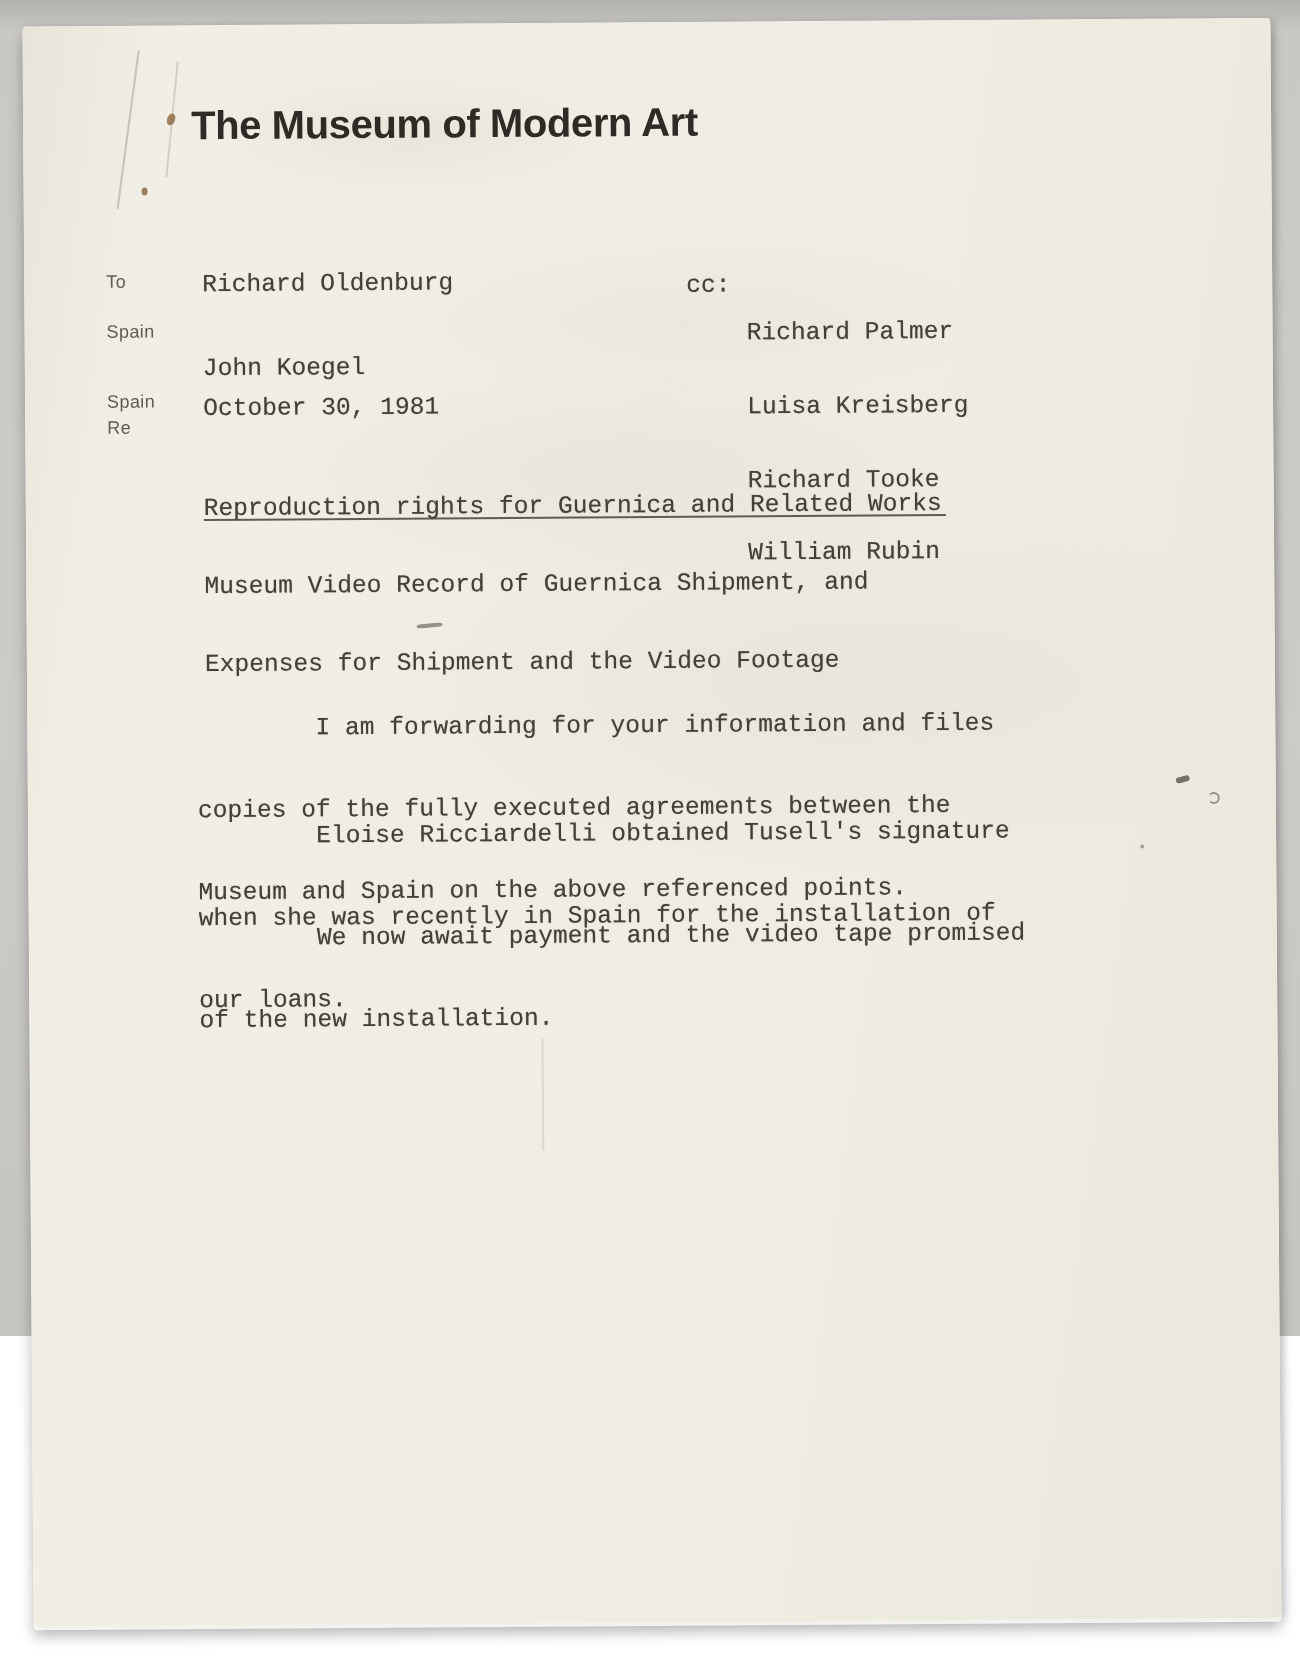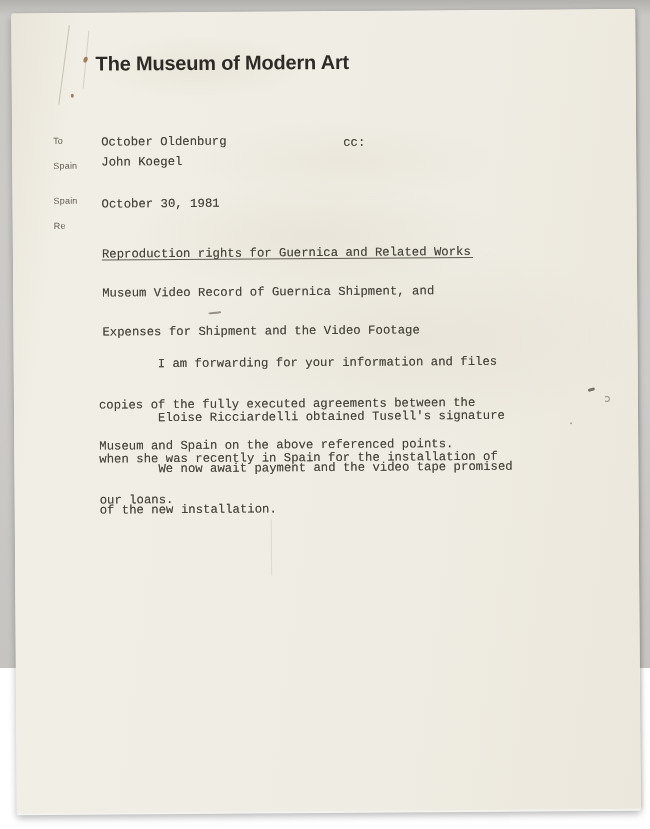--- a/index.html
+++ b/index.html
@@ -78,31 +78,37 @@
     <div class="artifact speck-rust-2"></div>
     <div class="artifact crease-1"></div>
     <div class="artifact crease-2"></div>
     <div class="artifact mark-dash-right"></div>
     <div class="artifact mark-curl-right"></div>
     <div class="artifact dot-right"></div>
     <div class="artifact tilde-mid"></div>
     <div class="artifact crease-mid"></div>
 
     <div class="form-label" style="top:123px">To</div>
-    <div class="tw" style="left:89px; top:124px">October Oldenburg</div>
+    <div class="tw" style="left:89px; top:124px">Richard Oldenburg</div>
 
     <div class="tw" style="left:331px; top:126px">cc:</div>
+    <div class="tw cc-block cc-names" style="left:361px; top:126px">
+      <div>Richard Palmer</div>
+      <div>Luisa Kreisberg</div>
+      <div>Richard Tooke</div>
+      <div>William Rubin</div>
+    </div>
 
     <div class="form-label" style="top:148px">Spain</div>
-    <div class="tw" style="left:89px; top:144px">John Koegel</div>
+    <div class="tw" style="left:89px; top:166px">John Koegel</div>
 
     <div class="form-label" style="top:183px">Spain</div>
     <div class="tw" style="left:89px; top:186px">October 30, 1981</div>
 
-    <div class="form-label" style="top:208px">Re</div>
+    <div class="form-label" style="top:196px">Re</div>
     <div class="tw re-block" style="left:89px; top:210px">
       <div>Reproduction rights for Guernica and Related Works</div>
       <div>Museum Video Record of Guernica Shipment, and</div>
       <div>Expenses for Shipment and the Video Footage</div>
     </div>
     <div class="re-underline"></div>
 
     <div class="tw paragraph" style="left:85px; top:319px">
       <div>        I am forwarding for your information and files</div>
       <div>copies of the fully executed agreements between the</div>

